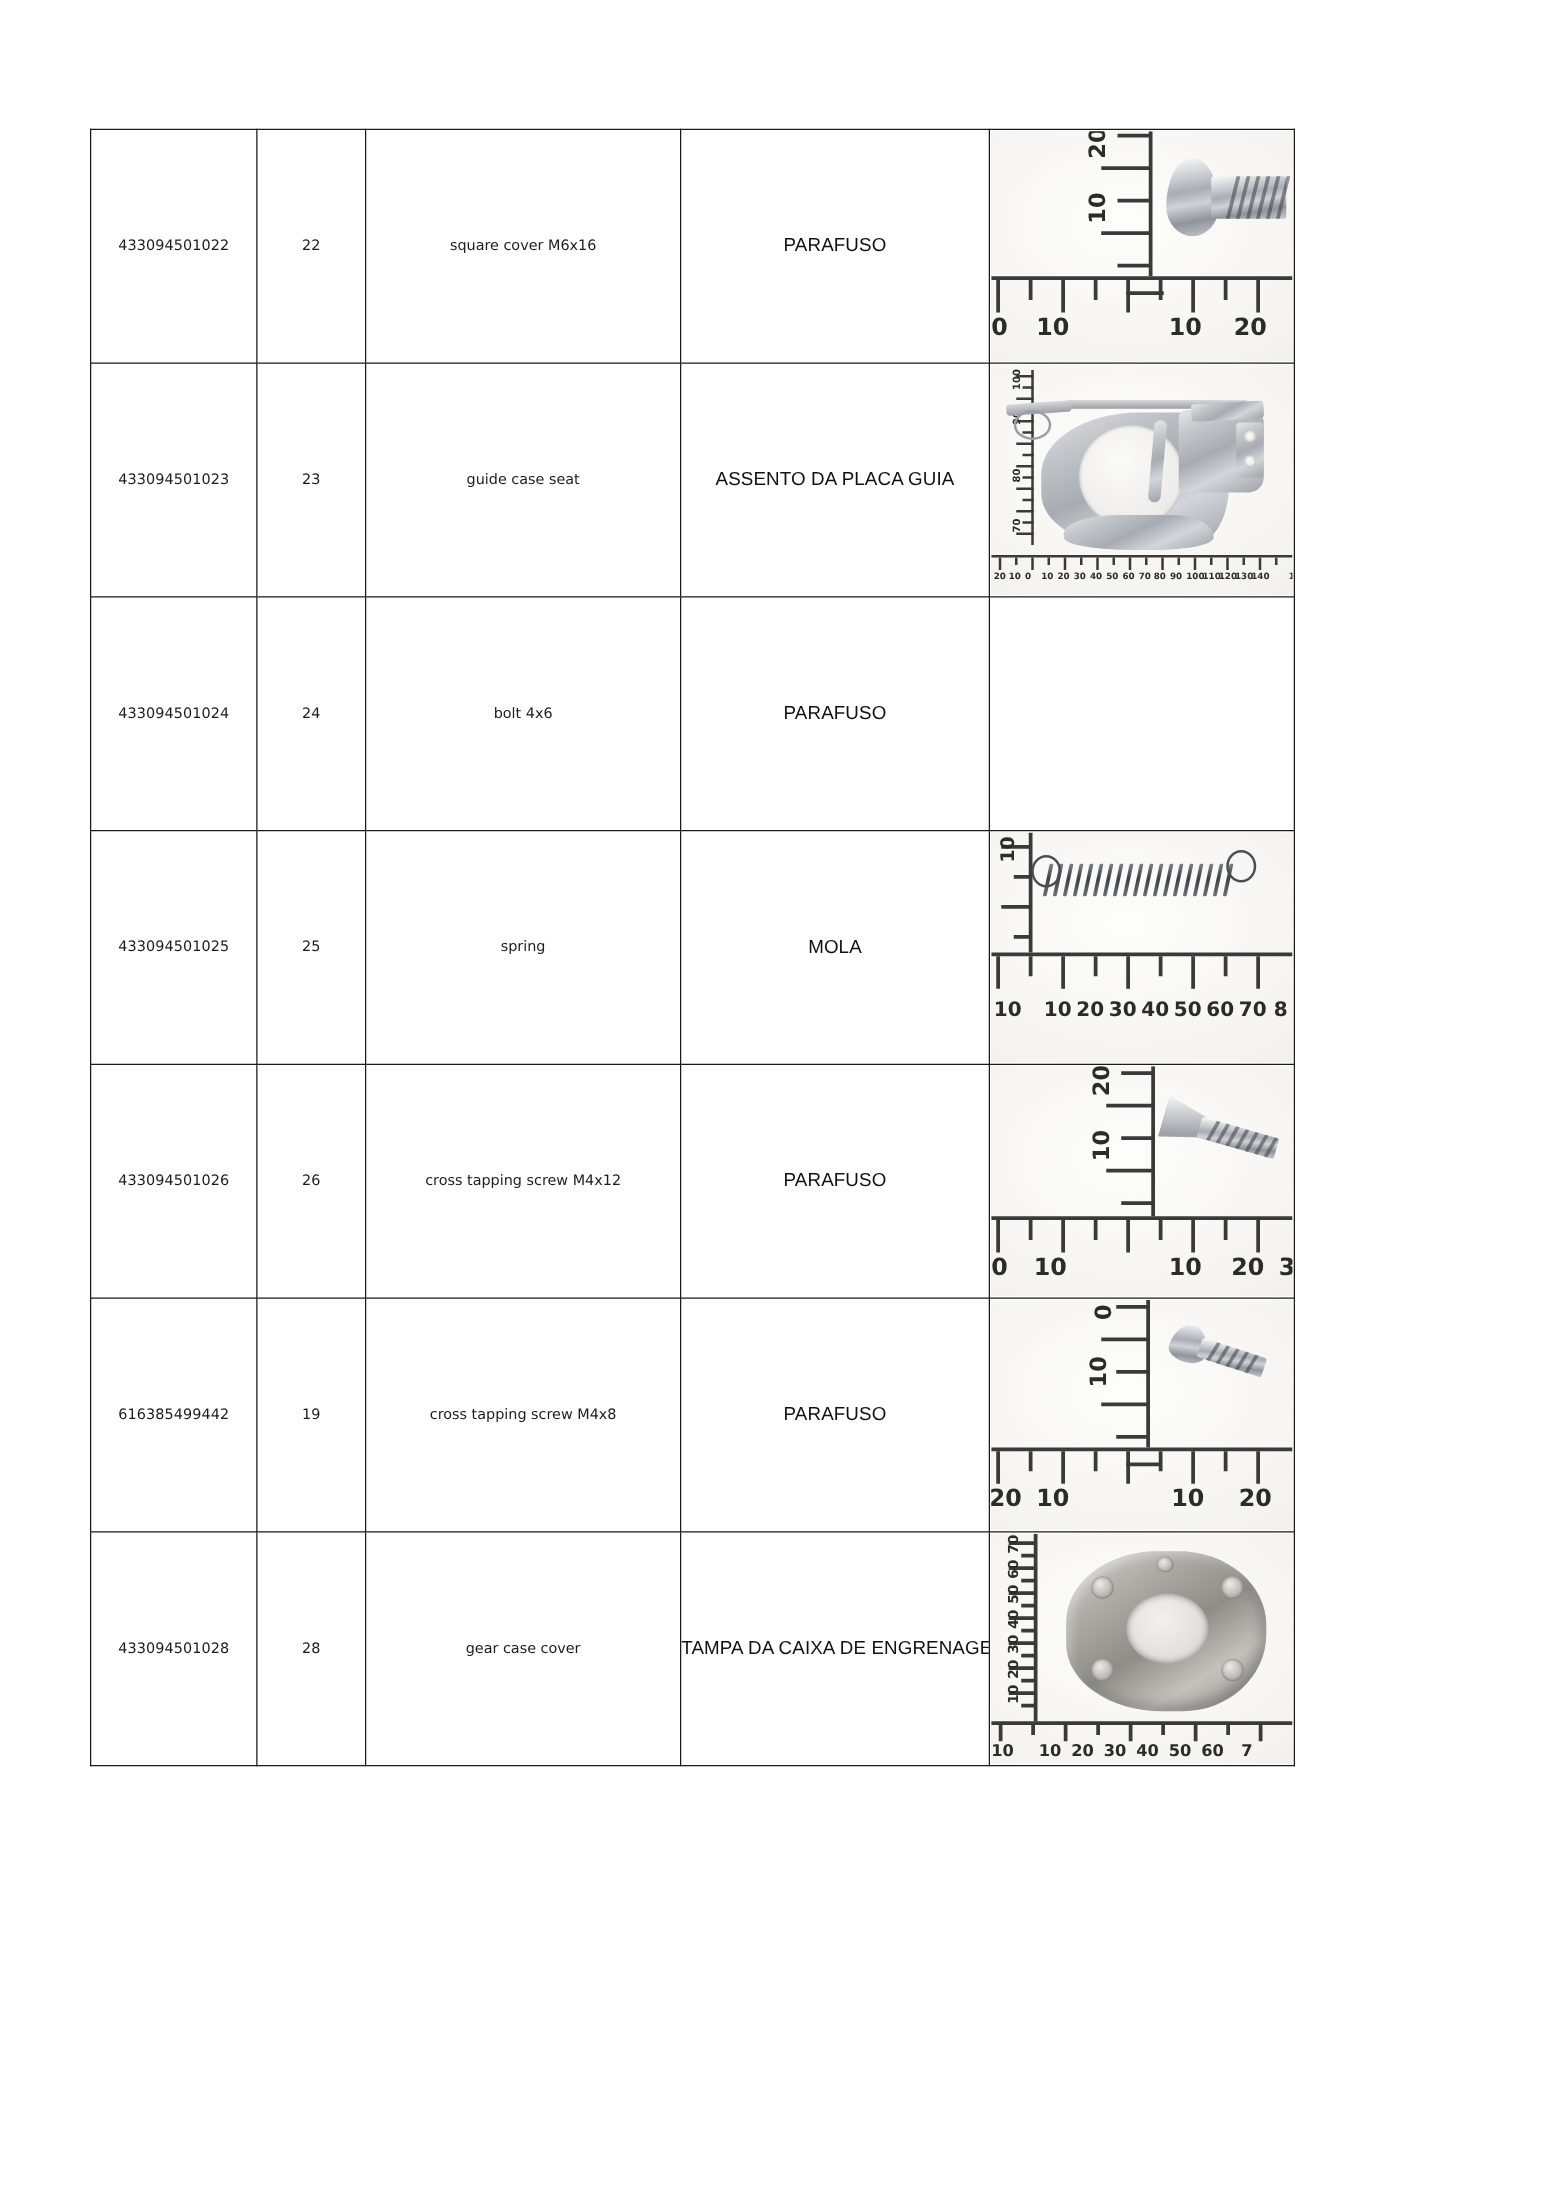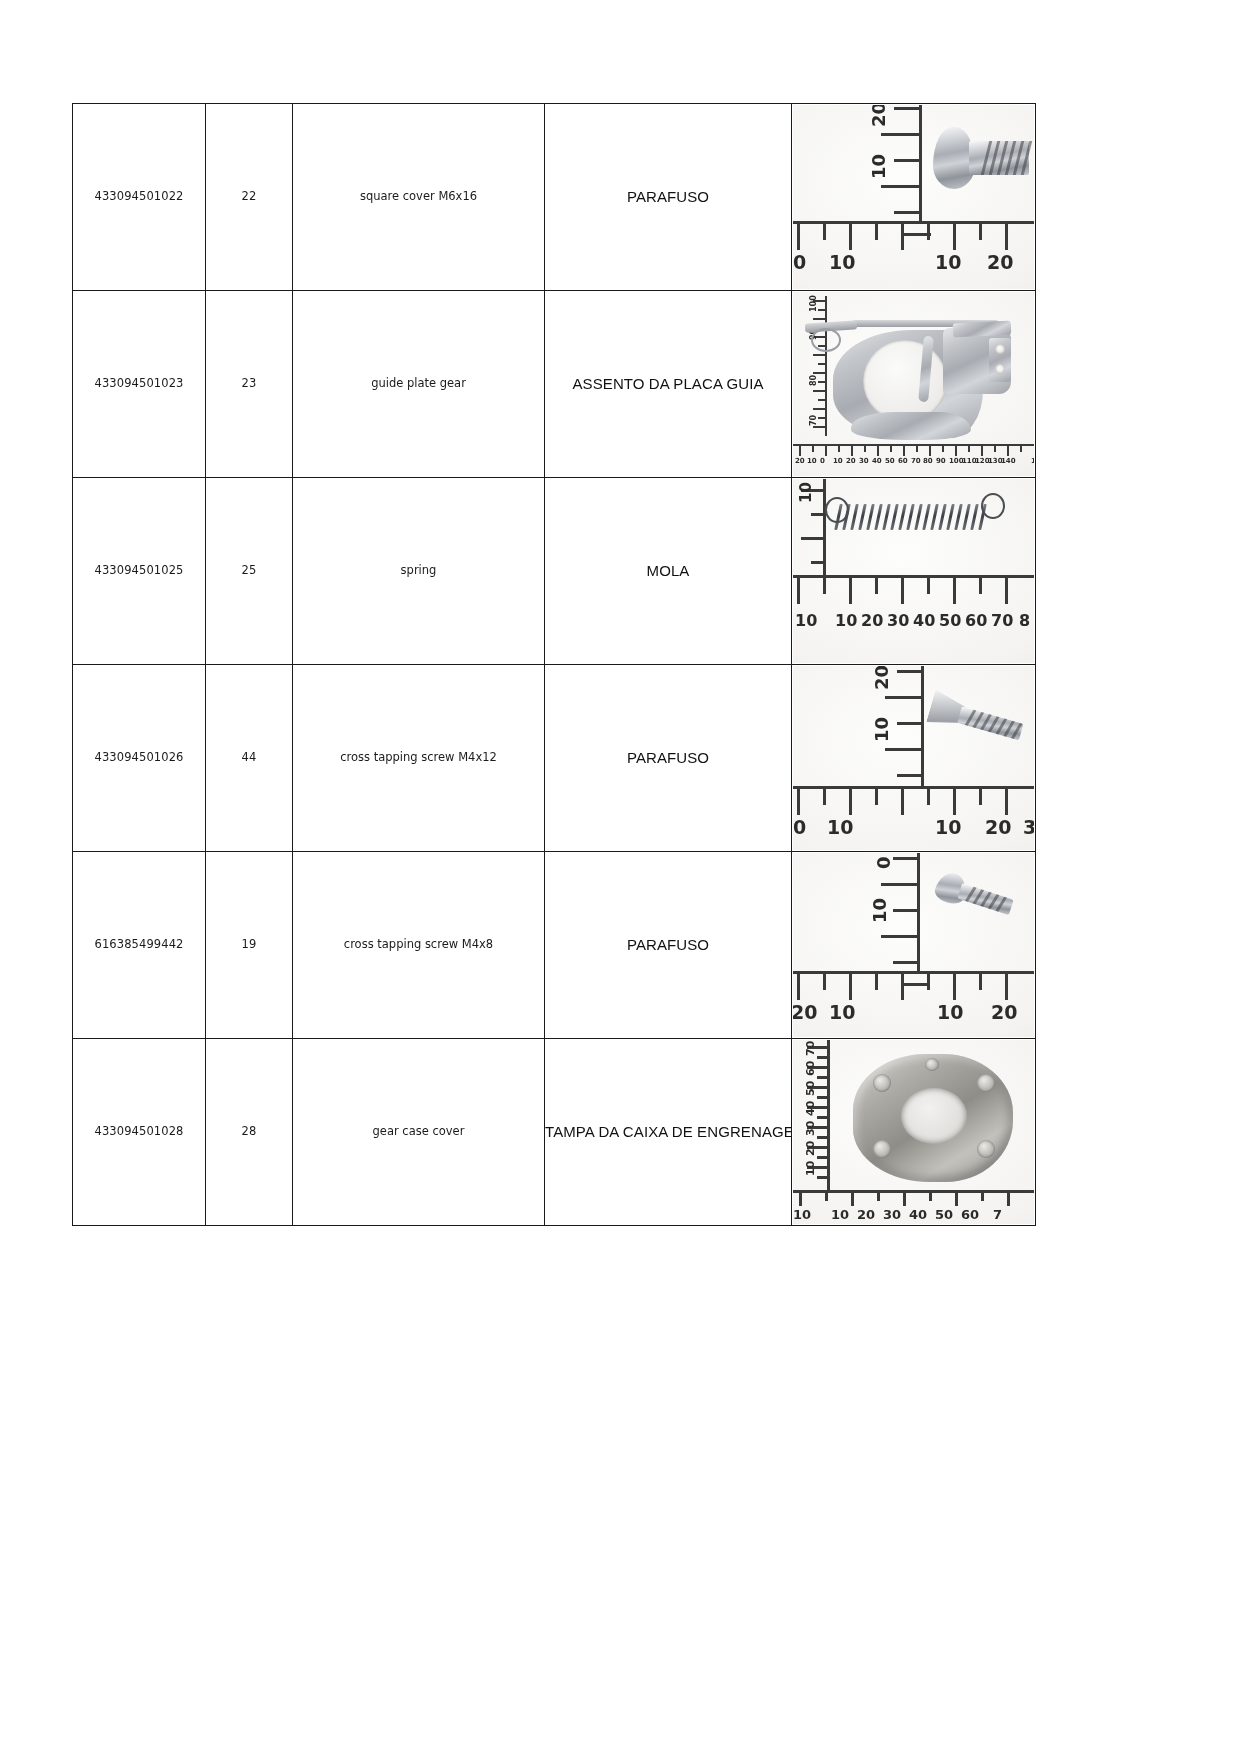--- a/index.html
+++ b/index.html
@@ -259,21 +259,21 @@
               <div class="thread" style="left:224px; top:36px; width:3px; height:34px;"></div>
               <div class="thread" style="left:232px; top:36px; width:3px; height:34px;"></div>
             </div>
           </div>
         </td>
       </tr>
 
       <tr>
         <td class="c-part t-mono">433094501023</td>
         <td class="c-item t-mono">23</td>
-        <td class="c-eng t-eng">guide plate gear</td>
+        <td class="c-eng t-eng">guide case seat</td>
         <td class="c-por t-por">ASSENTO DA PLACA GUIA</td>
         <td class="c-img">
           <div class="photo-wrap">
             <div class="photo">
               <div class="pbg"></div>
 
               <div class="axis" style="left:32px; top:4px; width:2px; height:140px;"></div>
               <div class="tick" style="left:20px; top:8px;  width:14px; height:2px;"></div>
               <div class="tick" style="left:25px; top:17px; width:9px;  height:2px;"></div>
               <div class="tick" style="left:20px; top:26px; width:14px; height:2px;"></div>
@@ -345,20 +345,31 @@
               <div class="rnum" style="left:169px; top:166px; font-size:7px;">110</div>
               <div class="rnum" style="left:182px; top:166px; font-size:7px;">120</div>
               <div class="rnum" style="left:195px; top:166px; font-size:7px;">130</div>
               <div class="rnum" style="left:208px; top:166px; font-size:7px;">140</div>
               <div class="rnum" style="left:238px; top:166px; font-size:7px;">150</div>
             </div>
           </div>
         </td>
       </tr>
 
+      <tr>
+        <td class="c-part t-mono">433094501024</td>
+        <td class="c-item t-mono">24</td>
+        <td class="c-eng t-eng">bolt 4x6</td>
+        <td class="c-por t-por">PARAFUSO</td>
+        <td class="c-img">
+          <div class="photo-wrap">
+            <div class="photo empty"></div>
+          </div>
+        </td>
+      </tr>
 
       <tr>
         <td class="c-part t-mono">433094501025</td>
         <td class="c-item t-mono">25</td>
         <td class="c-eng t-eng">spring</td>
         <td class="c-por t-por">MOLA</td>
         <td class="c-img">
           <div class="photo-wrap">
             <div class="photo">
               <div class="pbg"></div>
@@ -414,21 +425,21 @@
               <div class="rnum" style="left:172px; top:134px; font-size:16px;">60</div>
               <div class="rnum" style="left:198px; top:134px; font-size:16px;">70</div>
               <div class="rnum" style="left:226px; top:134px; font-size:16px;">8</div>
             </div>
           </div>
         </td>
       </tr>
 
       <tr>
         <td class="c-part t-mono">433094501026</td>
-        <td class="c-item t-mono">44</td>
+        <td class="c-item t-mono">26</td>
         <td class="c-eng t-eng">cross tapping screw M4x12</td>
         <td class="c-por t-por">PARAFUSO</td>
         <td class="c-img">
           <div class="photo-wrap">
             <div class="photo">
               <div class="pbg"></div>
 
               <div class="axis" style="left:128px; top:0px; width:3px; height:120px;"></div>
               <div class="tick" style="left:104px; top:4px;   width:26px; height:3px;"></div>
               <div class="tick" style="left:92px;  top:30px;  width:38px; height:3px;"></div>

